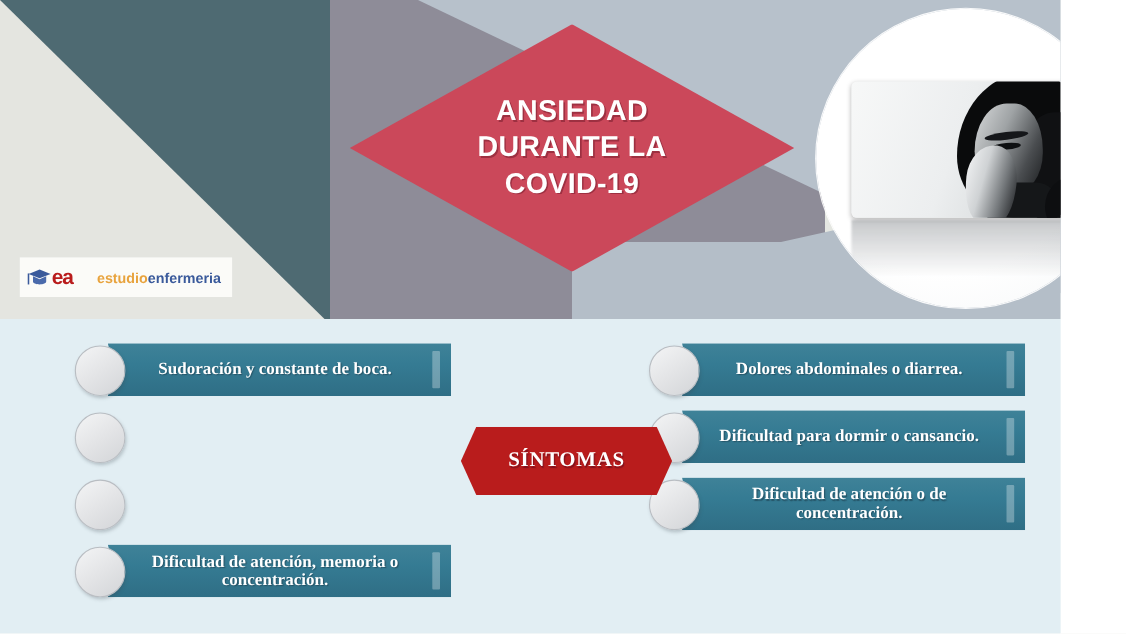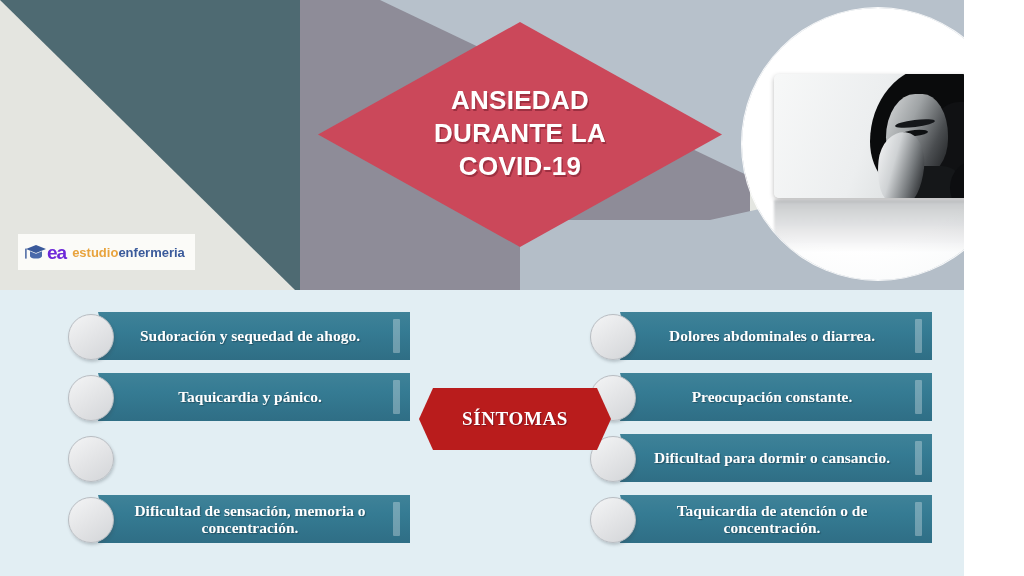--- a/index.html
+++ b/index.html
@@ -189,30 +189,30 @@
     background: #fbfbf8;
     display: flex;
     align-items: center;
     gap: 3px;
     z-index: 7;
   }
   #logo-cap { display: block; }
   #logo-mark {
     font-size: 19px;
     font-weight: bold;
-    color: #6d28d9;
+    color: #b91c1c;
     letter-spacing: -1px;
     line-height: 1;
     margin-left: -4px;
   }
   #logo-word {
     font-size: 13px;
     font-weight: bold;
     line-height: 1;
-    margin-left: 3px;
+    margin-left: 19px;
     white-space: nowrap;
   }
   #logo-word .w1 { color: #e8a33d; }
   #logo-word .w2 { color: #3a5a9b; }
 
   
   #body-area {
     position: absolute;
     left: 0; top: 290px;
     width: 1024px; height: 286px;
@@ -339,71 +339,62 @@
     </span>
   </div>
 
   <div id="body-area">
 
     <div class="column" id="col-left">
 
       <div class="symptom-row">
         <div class="symptom-circle"></div>
         <div class="symptom-box">
-          <span class="symptom-text">Sudoración y sequedad de ahogo.</span>
+          <span class="symptom-text">Sudoración y constante de boca.</span>
         </div>
       </div>
 
       <div class="symptom-row">
         <div class="symptom-circle"></div>
+      </div>
+
+      <div class="symptom-row">
+        <div class="symptom-circle"></div>
+      </div>
+
+      <div class="symptom-row">
+        <div class="symptom-circle"></div>
         <div class="symptom-box">
-          <span class="symptom-text">Taquicardia y pánico.</span>
-        </div>
-      </div>
-
-      <div class="symptom-row">
-        <div class="symptom-circle"></div>
-      </div>
-
-      <div class="symptom-row">
-        <div class="symptom-circle"></div>
-        <div class="symptom-box">
-          <span class="symptom-text">Dificultad de sensación, memoria o concentración.</span>
+          <span class="symptom-text">Dificultad de atención, memoria o concentración.</span>
         </div>
       </div>
 
     </div>
 
     <div class="column" id="col-right">
 
       <div class="symptom-row">
         <div class="symptom-circle"></div>
         <div class="symptom-box">
           <span class="symptom-text">Dolores abdominales o diarrea.</span>
         </div>
       </div>
 
-      <div class="symptom-row">
-        <div class="symptom-circle"></div>
-        <div class="symptom-box">
-          <span class="symptom-text">Preocupación constante.</span>
-        </div>
-      </div>
 
       <div class="symptom-row">
         <div class="symptom-circle"></div>
         <div class="symptom-box">
           <span class="symptom-text">Dificultad para dormir o cansancio.</span>
         </div>
       </div>
 
       <div class="symptom-row">
         <div class="symptom-circle"></div>
         <div class="symptom-box">
-          <span class="symptom-text">Taquicardia de atención o de concentración.</span>
+          <span class="symptom-text">Dificultad de atención o de concentración.</span>
         </div>
       </div>
 
     </div>
 
   </div>
 
   <div id="sintomas-hex">
     <span id="sintomas-text">SÍNTOMAS</span>
   </div>

